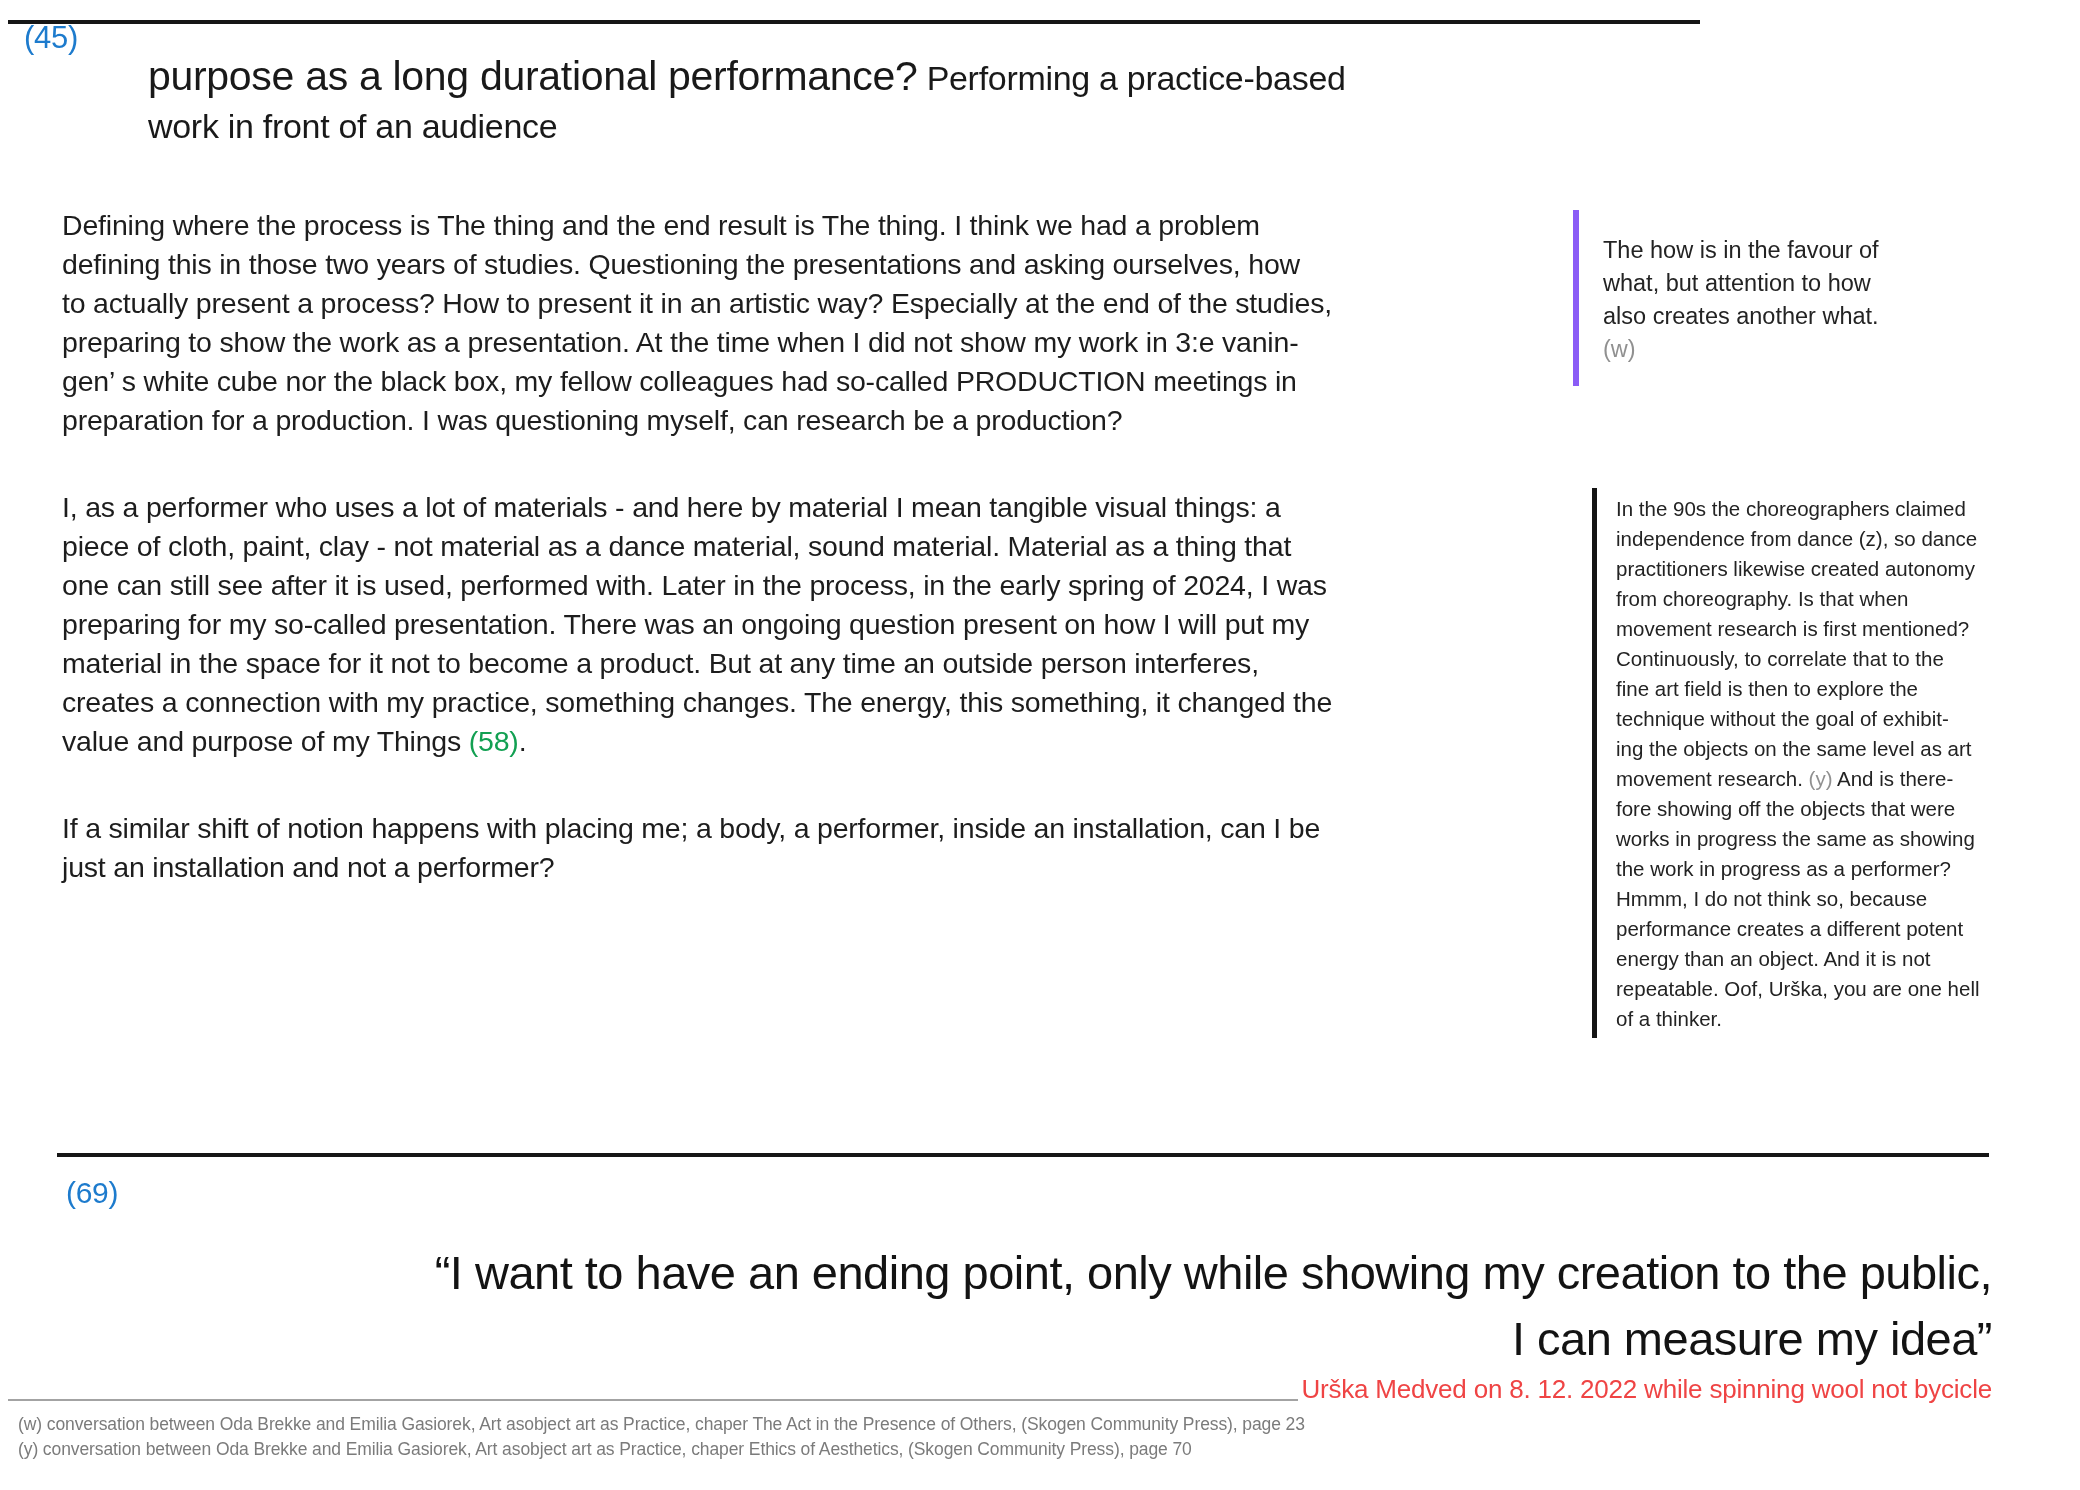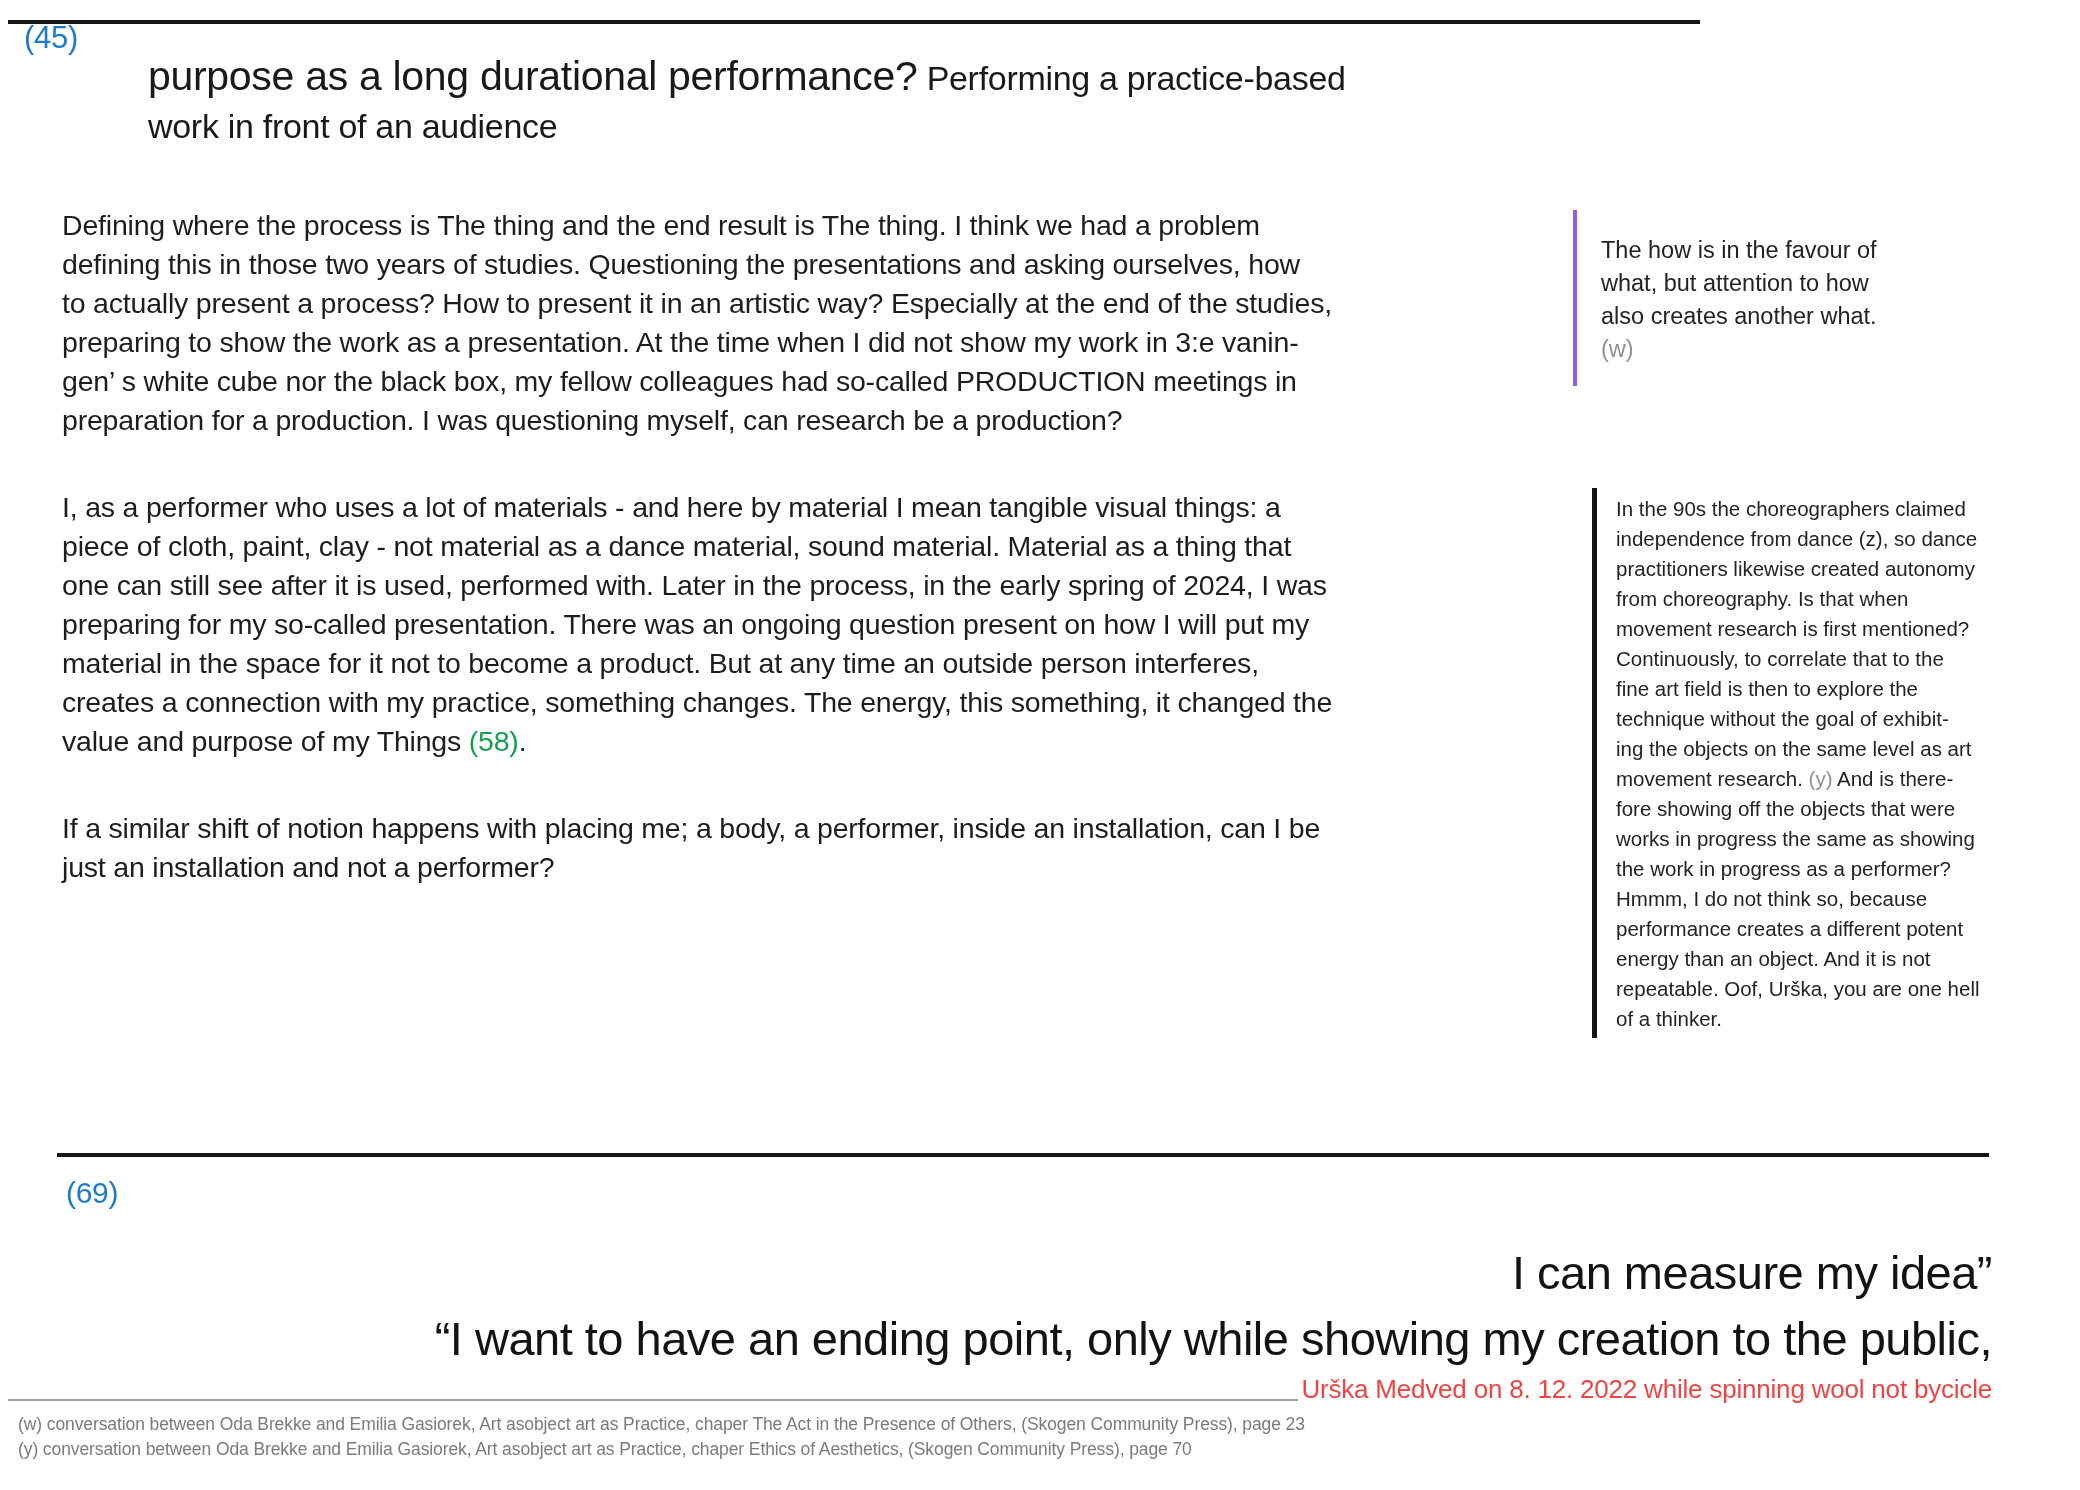--- a/index.html
+++ b/index.html
@@ -33,21 +33,21 @@
     letter-spacing:-0.2px;
     white-space:pre-line;
     color:#1d1d1d;
   }
   .green-ref { color:#12a052; }
   .gray-ref  { color:#909090; }
 
   .margin-note { position:absolute; white-space:pre-line; color:#232323; }
   .note-1 {
     left:1573px; top:210px; width:410px;
-    border-left:4px solid #8b5cf6;
+    border-left:6px solid #8b5cf6;
     padding:24px 0 20px 24px;
     font-size:23.5px; line-height:33px;
   }
   .note-2 {
     left:1592px; top:488px; width:470px;
     border-left:5px solid #141414;
     padding:6px 0 4px 19px;
     font-size:20.5px; line-height:30px;
   }
 
@@ -117,22 +117,22 @@
 performance creates a different potent
 energy than an object. And it is not
 repeatable. Oof, Urška, you are one hell
 of a thinker.</span></div>
 
   <div class="rule mid-rule"></div>
 
   <div class="page-ref ref-69">(69)</div>
 
   <div class="quote-block">
+    <div class="quote-line">“I want to have an ending point, only while showing my creation to the public,</div>
     <div class="quote-line">I can measure my idea”</div>
-    <div class="quote-line">“I want to have an ending point, only while showing my creation to the public,</div>
     <div class="quote-attr">Urška Medved on 8. 12. 2022 while spinning wool not bycicle</div>
   </div>
 
   <div class="rule foot-rule"></div>
 
   <div class="footnotes">
     <div>(w) conversation between Oda Brekke and Emilia Gasiorek, Art asobject art as Practice, chaper The Act in the Presence of Others, (Skogen Community Press), page 23</div>
     <div>(y) conversation between Oda Brekke and Emilia Gasiorek, Art asobject art as Practice, chaper Ethics of Aesthetics, (Skogen Community Press), page 70</div>
   </div>
 

